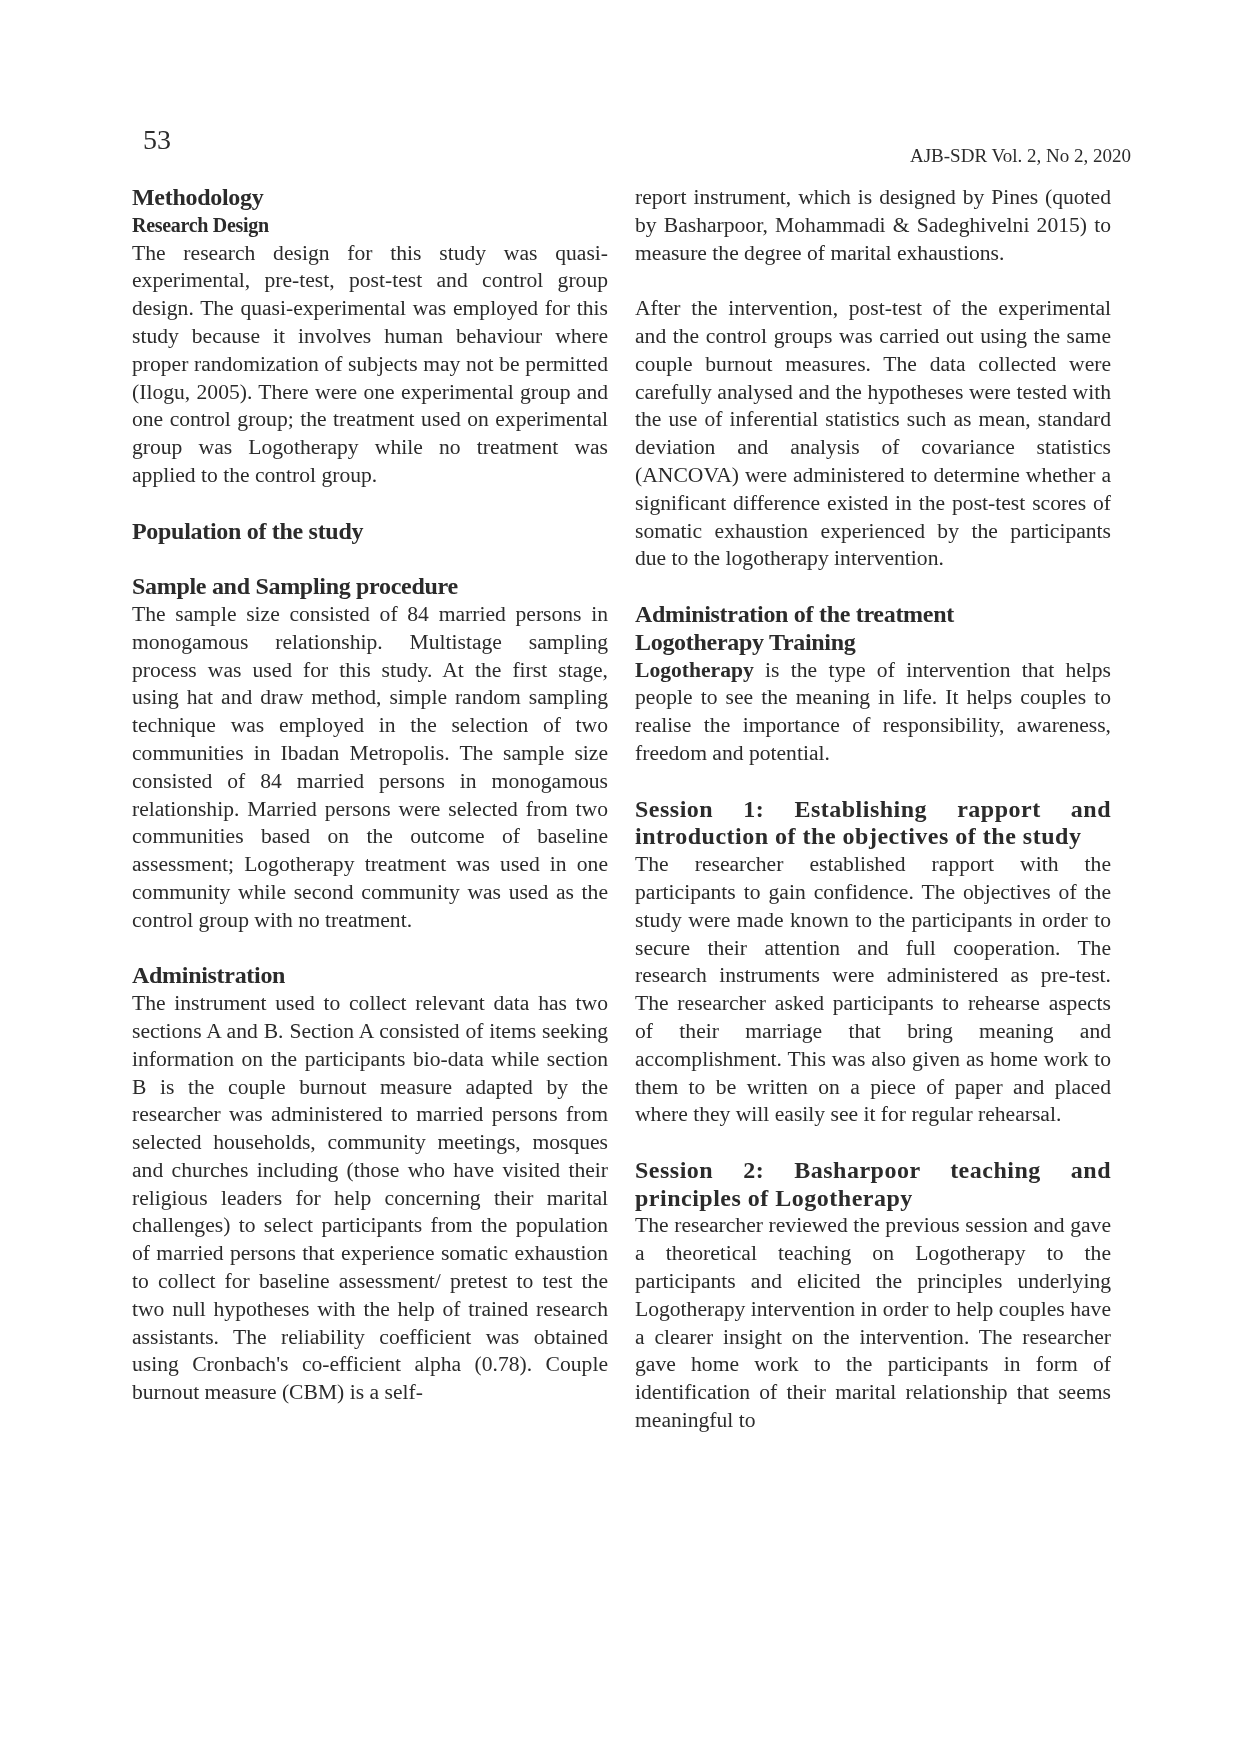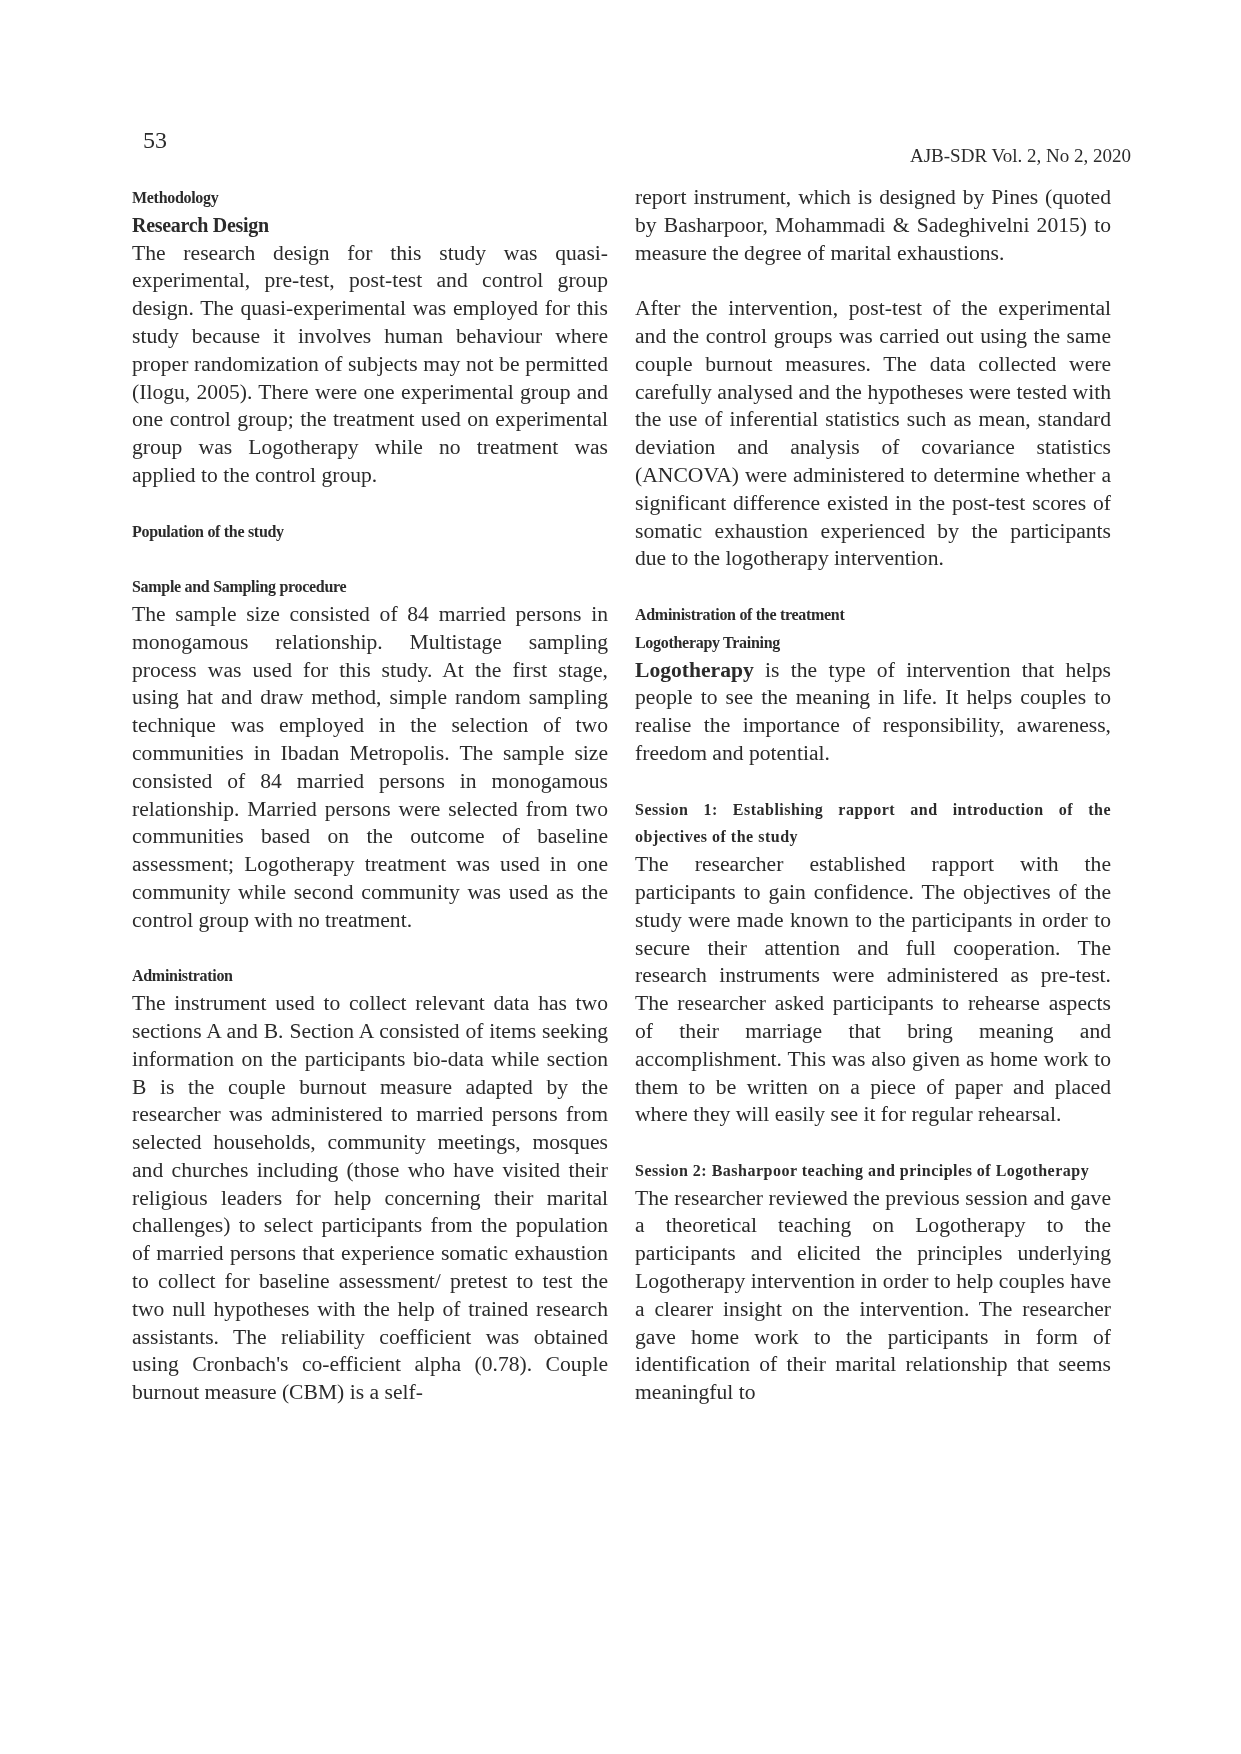--- a/index.html
+++ b/index.html
@@ -3,35 +3,35 @@
   <meta charset="utf-8">
   <style>
     html, body { margin: 0; padding: 0; background: #ffffff; }
     body {
       width: 1241px; height: 1754px; position: relative; overflow: hidden;
       font-family: "Liberation Serif", "DejaVu Serif", serif;
       color: #2b2b2b;
     }
     .page-number {
       position: absolute; left: 143px; top: 126px;
-      font-size: 24px; line-height: 28px;
+      font-size: 28px; line-height: 28px;
     }
     .running-head {
       position: absolute; right: 110px; top: 144px;
       font-size: 19px; line-height: 24px;
     }
     .col {
       position: absolute; top: 184px; width: 476px;
       font-size: 21.6px; line-height: 27.8px;
       text-align: justify; text-align-last: auto;
     }
     .col-left { left: 132px; }
     .col-right { left: 635px; }
     .col h2, .col h3 {
-      font-weight: bold; margin: 0; font-size: 16px; line-height: 27.8px;
+      font-weight: bold; margin: 0; font-size: 24px; line-height: 27.8px;
       letter-spacing: -0.3px;
     }
     .col h3.sub { font-size: 20px; }
     .col h3.spread { text-align: justify; text-align-last: left; letter-spacing: 0.5px; }
     .col p { margin: 0; }
     .gap { height: 27.8px; }
     .lead { font-weight: bold; margin-top: 25px; }
   </style>
 </head>
 <body>

